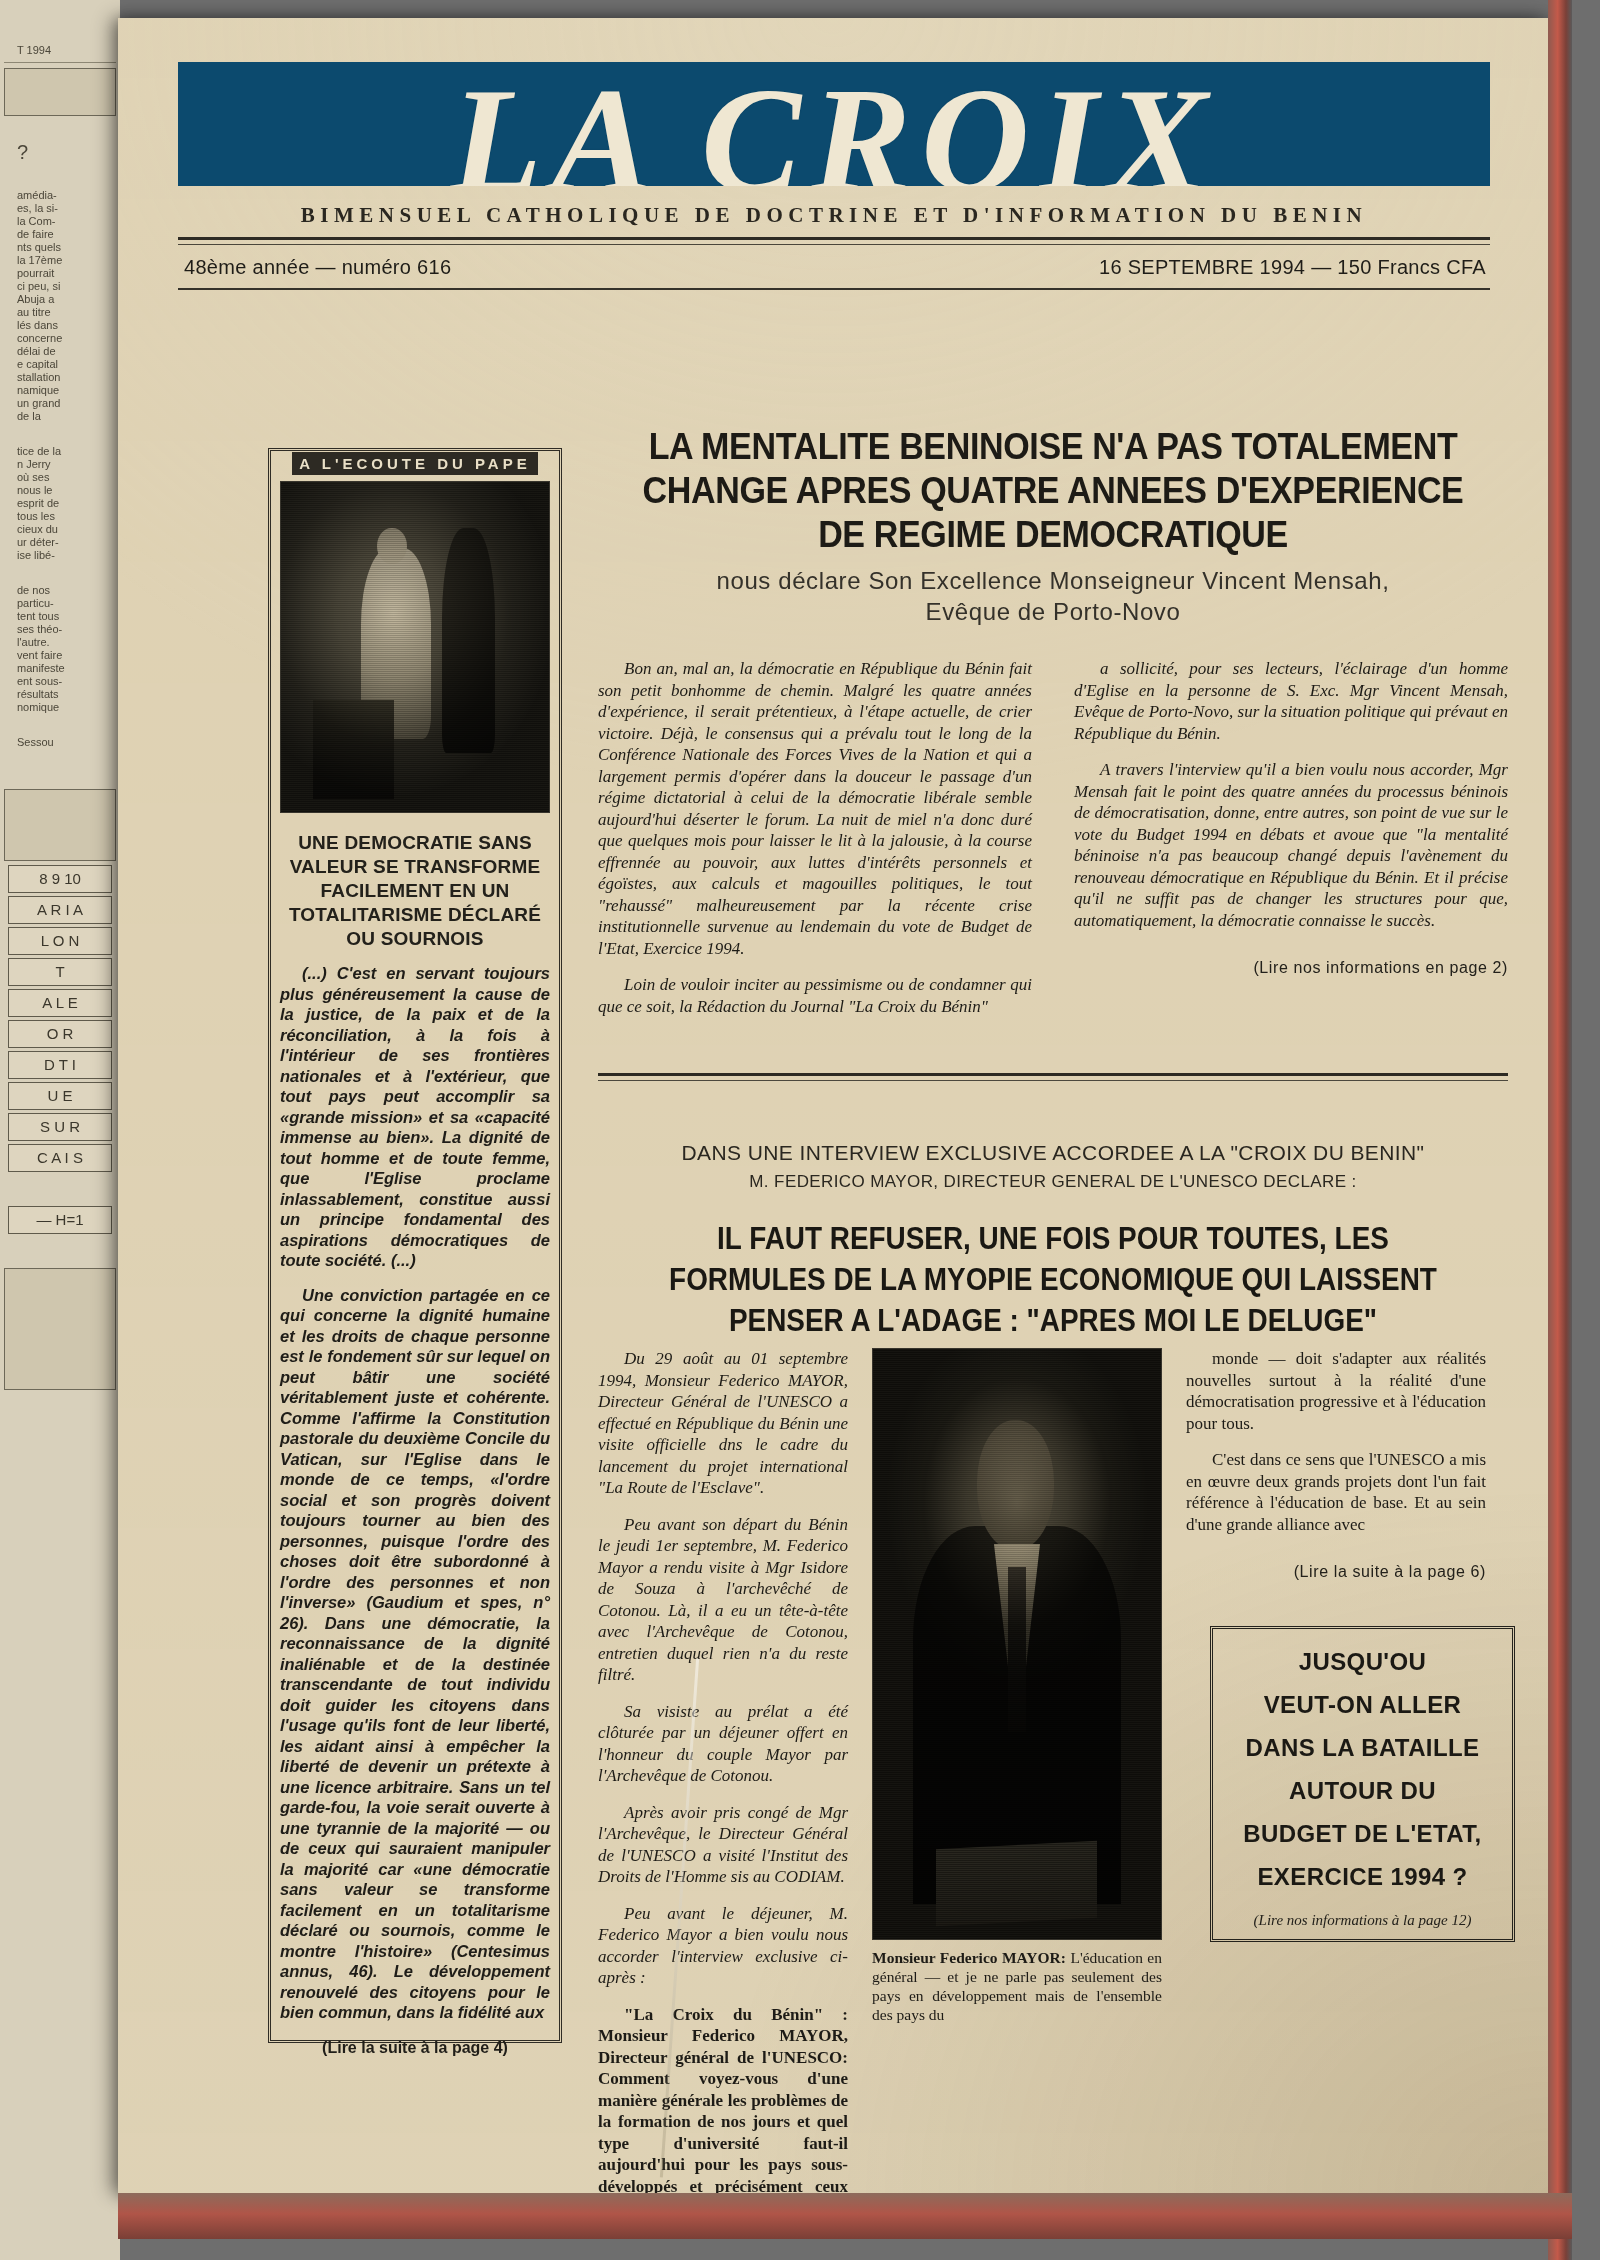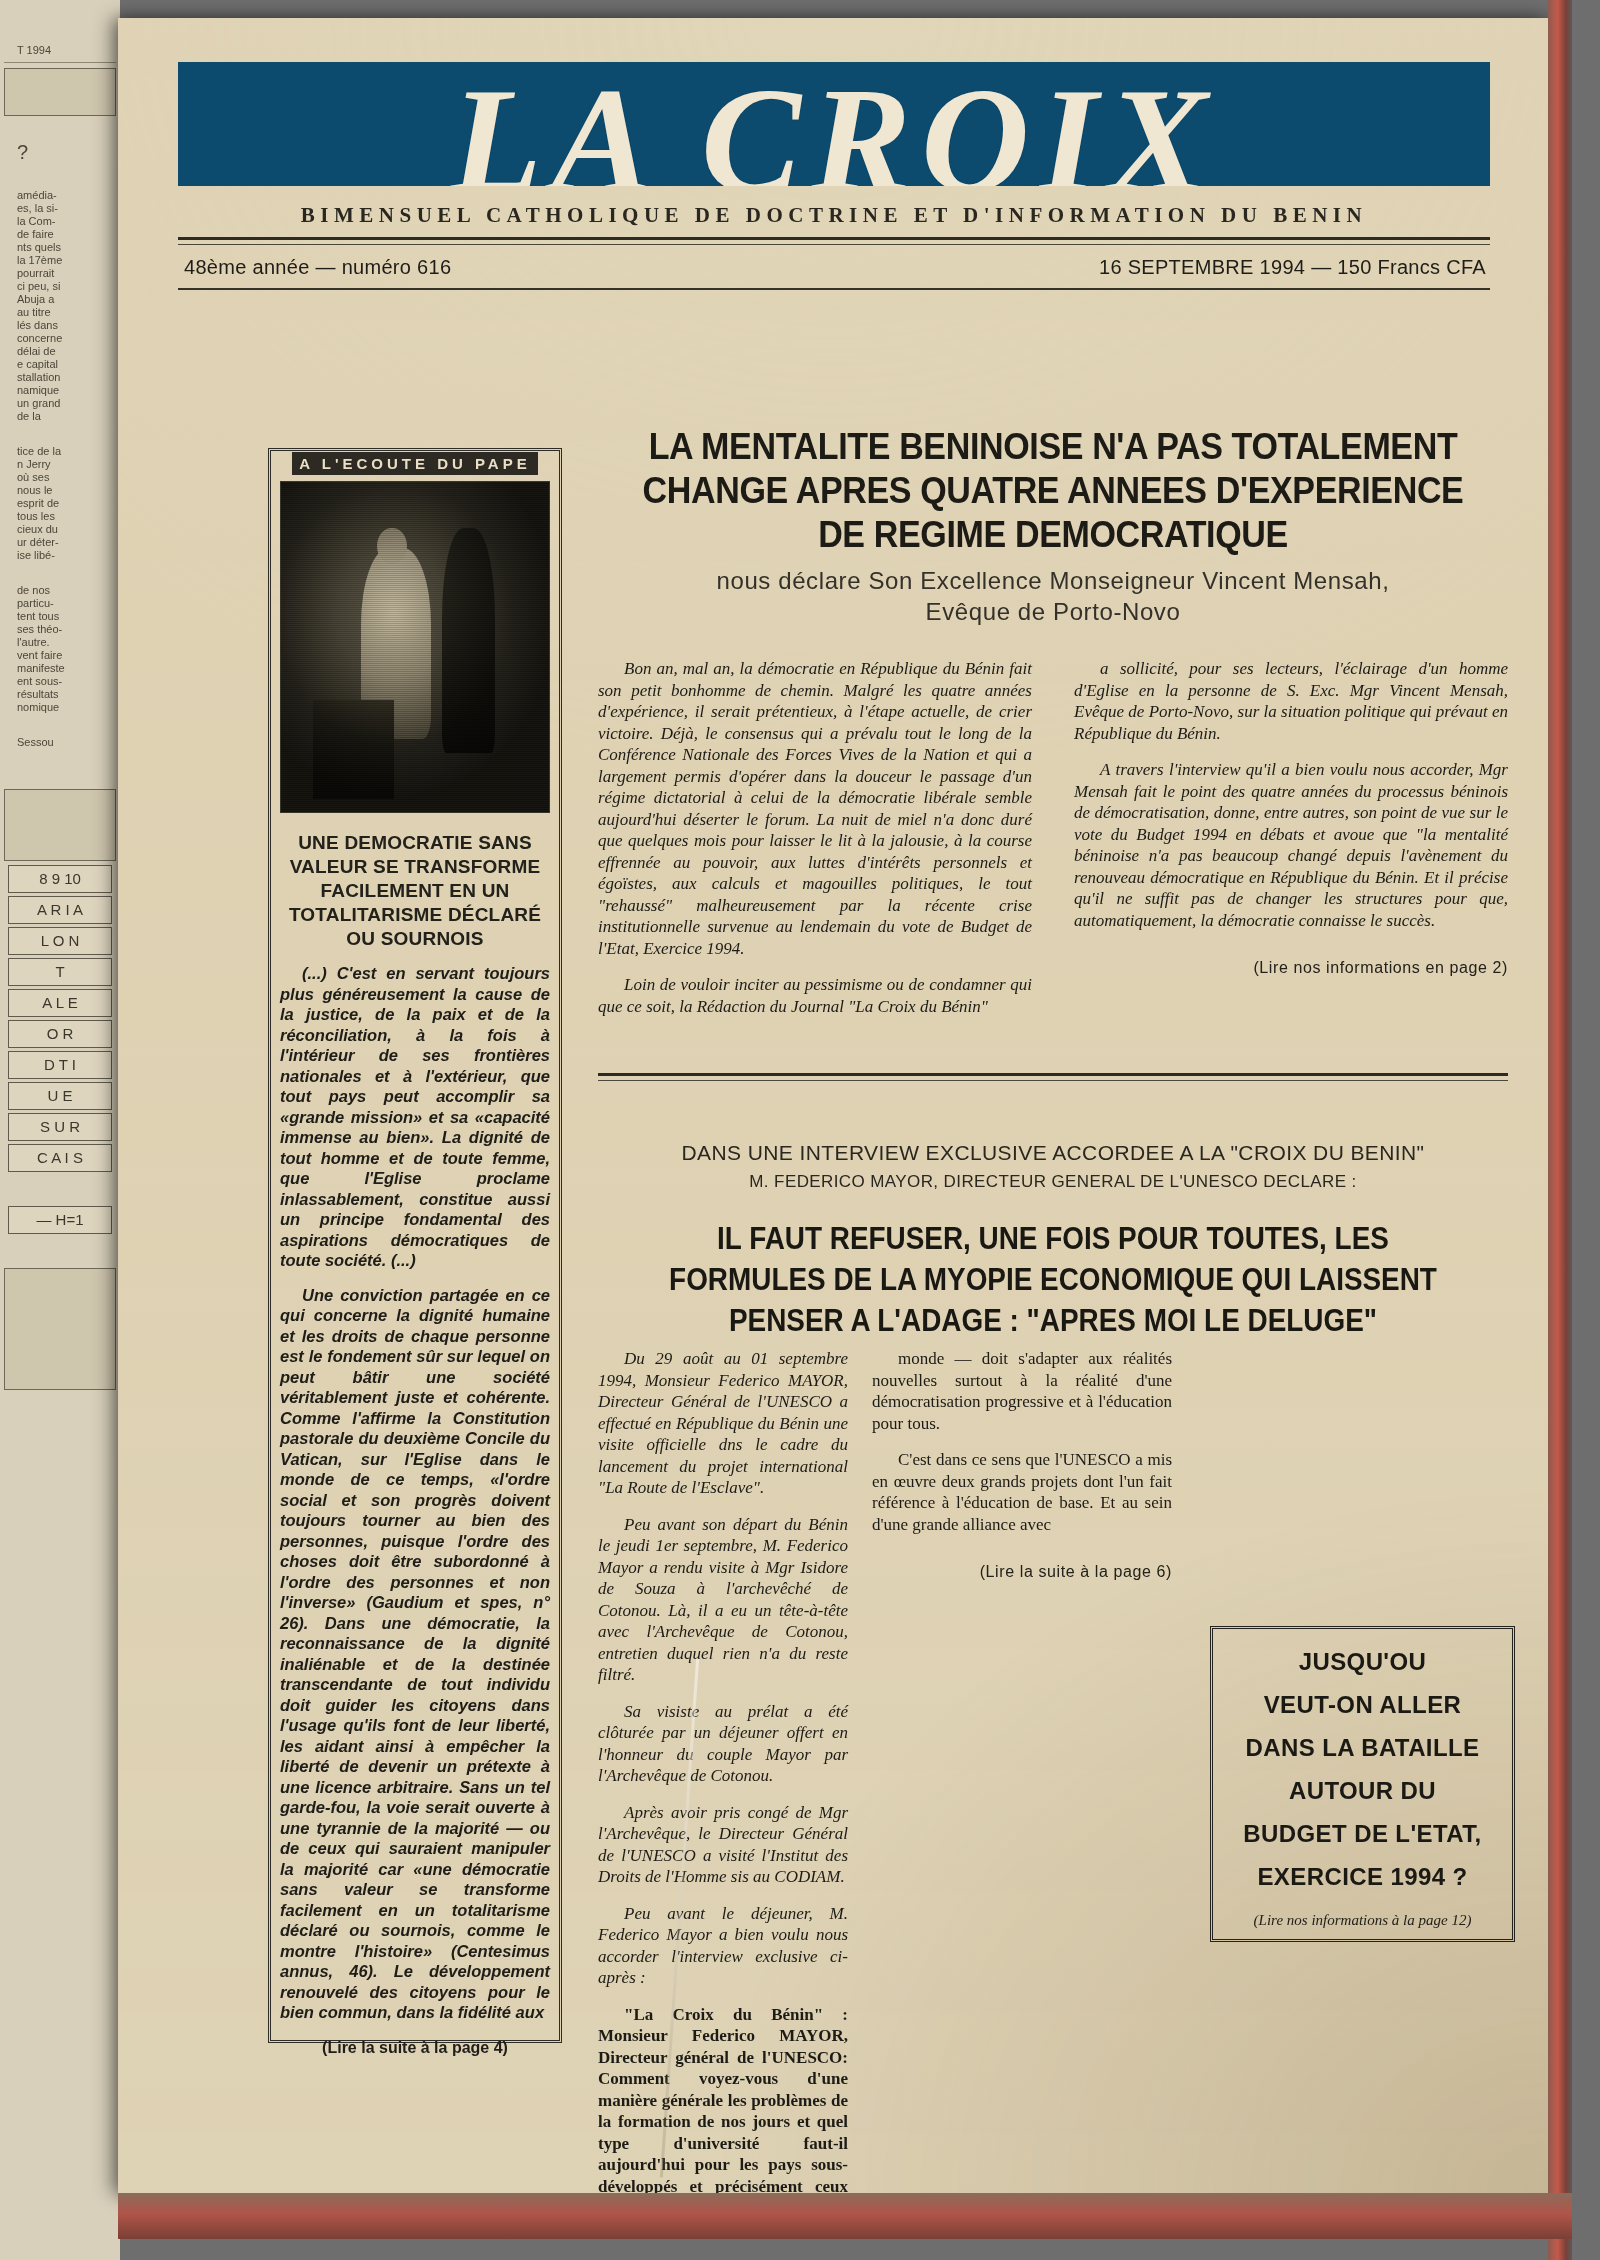--- a/index.html
+++ b/index.html
@@ -294,20 +294,33 @@
   <div class="art2cols">
     <div class="c1 serif">
       <p>Du 29 août au 01 septembre 1994, Monsieur Federico MAYOR, Directeur Général de l'UNESCO a effectué en République du Bénin une visite officielle dns le cadre du lancement du projet international "La Route de l'Esclave".</p>
       <p>Peu avant son départ du Bénin le jeudi 1er septembre, M. Federico Mayor a rendu visite à Mgr Isidore de Souza à l'archevêché de Cotonou. Là, il a eu un tête-à-tête avec l'Archevêque de Cotonou, entretien duquel rien n'a du reste filtré.</p>
       <p>Sa visiste au prélat a été clôturée par un déjeuner offert en l'honneur du couple Mayor par l'Archevêque de Cotonou.</p>
       <p>Après avoir pris congé de Mgr l'Archevêque, le Directeur Général de l'UNESCO a visité l'Institut des Droits de l'Homme sis au CODIAM.</p>
       <p>Peu avant le déjeuner, M. Federico Mayor a bien voulu nous accorder l'interview exclusive ci-après :</p>
       <p style="font-weight:700;font-style:normal;">"La Croix du Bénin" : Monsieur Federico MAYOR, Directeur général de l'UNESCO: Comment voyez-vous d'une manière générale les problèmes de la formation de nos jours et quel type d'université faut-il aujourd'hui pour les pays sous-développés et précisément ceux d'Afrique ?</p>
     </div>
 
+    <div class="c2">
+      <div class="photo mayor">
+        <div class="suit"></div>
+        <div class="face"></div>
+        <div class="shirt"></div>
+        <div class="tie"></div>
+        <div class="paper"></div>
+      </div>
+      <div class="cap">
+        <span class="capname">Monsieur Federico MAYOR:</span>
+        <span>L'éducation en général — et je ne parle pas seulement des pays en développement mais de l'ensemble des pays du</span>
+      </div>
+    </div>
 
     <div class="c3 serif" style="font-style:normal;">
       <p>monde — doit s'adapter aux réalités nouvelles surtout à la réalité d'une démocratisation progressive et à l'éducation pour tous.</p>
       <p>C'est dans ce sens que l'UNESCO a mis en œuvre deux grands projets dont l'un fait référence à l'éducation de base. Et au sein d'une grande alliance avec</p>
       <div class="readmore">(Lire la suite à la page 6)</div>
     </div>
   </div>
 
   <div class="box-teaser">
     <div class="ln">JUSQU'OU</div>

